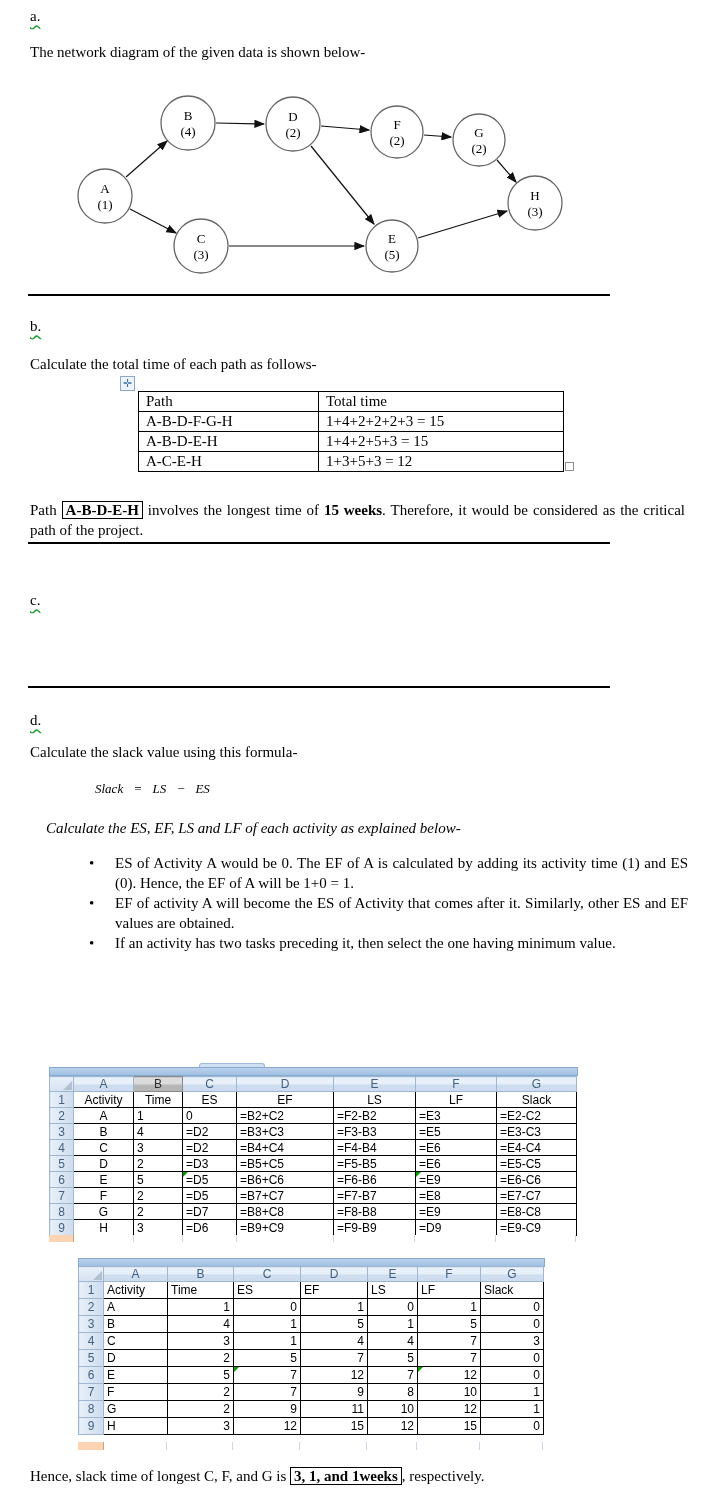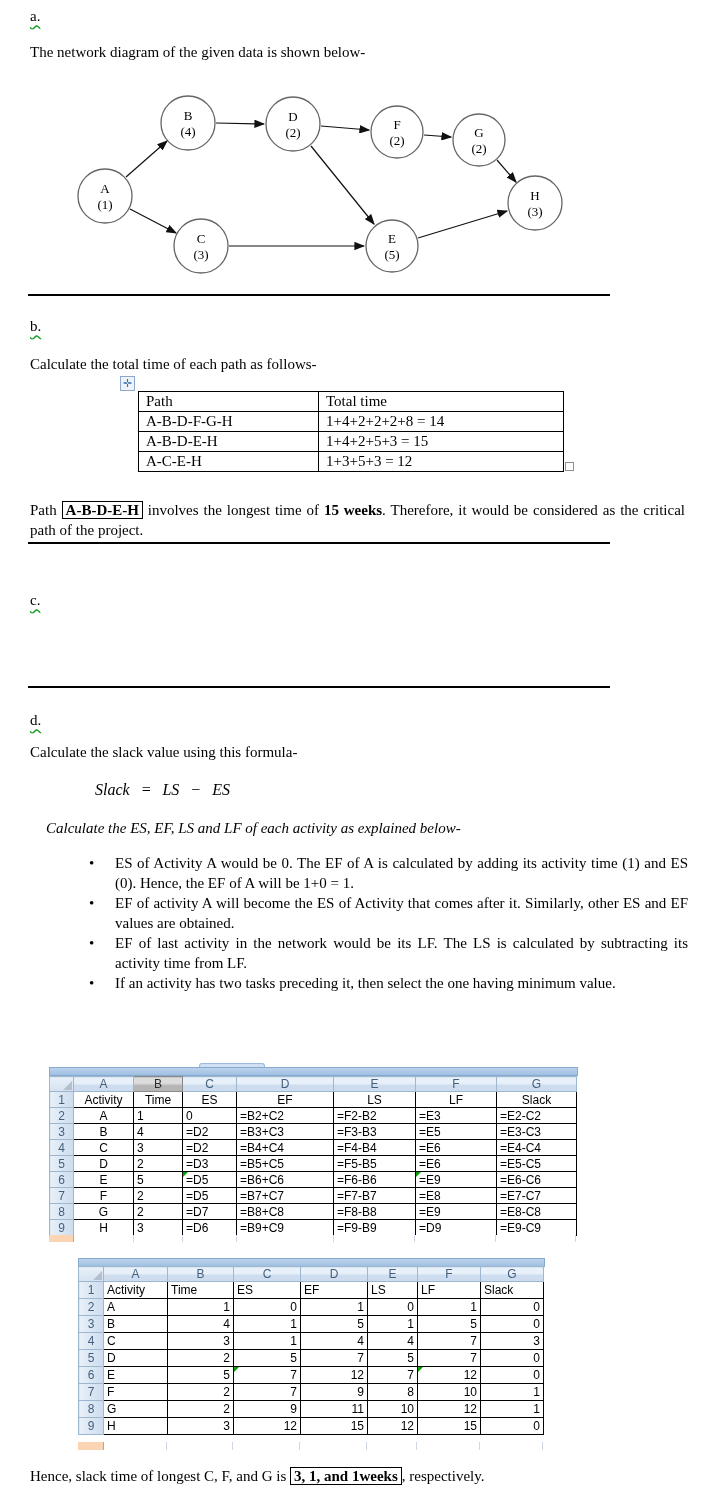--- a/index.html
+++ b/index.html
@@ -15,21 +15,21 @@
   .b{font-weight:bold;}
 
   
   .wtab{border-collapse:collapse;table-layout:fixed;}
   .wtab td{border:1px solid #000;font-size:15px;height:19px;padding:0 0 0 7px;vertical-align:middle;}
   .movebox{width:13px;height:13px;border:1px solid #8aa9cc;background:#eef3fa;color:#3a6ea5;
            font-size:11px;line-height:13px;text-align:center;font-family:"DejaVu Sans",sans-serif;}
   .rszbox{width:7px;height:7px;border:1px solid #8f8f8f;background:#fff;}
 
   
-  .formula{font-style:italic;font-size:16px;word-spacing:7px;}
+  .formula{font-style:italic;font-size:13px;word-spacing:7px;}
 
   
   ul.blt{margin:0;padding:0;list-style:none;width:573px;}
   ul.blt li{position:relative;font-size:15px;line-height:20px;text-align:justify;}
   ul.blt li::before{content:"\2022";position:absolute;left:-26px;top:0;}
 
   
   .xl{font-family:"Liberation Sans","DejaVu Sans",sans-serif;}
   .xbar{background:linear-gradient(#bcd2ec,#9fc0e2);border:1px solid #86a9cf;height:7px;}
   .xtabtab{background:#cfe0f3;border:1px solid #9bbcdf;border-bottom:none;height:6px;border-radius:3px 3px 0 0;}
@@ -118,21 +118,21 @@
         <col style="width:180px">
         <col style="width:245px">
       </colgroup>
     <tbody>
         <tr>
       <td>Path</td>
       <td>Total time</td>
     </tr>
     <tr>
       <td>A-B-D-F-G-H</td>
-      <td>1+4+2+2+2+8 = 14</td>
+      <td>1+4+2+2+2+3 = 15</td>
     </tr>
     <tr>
       <td>A-B-D-E-H</td>
       <td>1+4+2+5+3 = 15</td>
     </tr>
     <tr>
       <td>A-C-E-H</td>
       <td>1+3+5+3 = 12</td>
     </tr>
   </tbody>
@@ -150,21 +150,20 @@
   <div class="abs rule" style="left:28px;top:686px;width:582px;"></div>
 
   <div class="abs seclab" style="left:30px;top:712px;">d.</div>
   <div class="abs txt" style="left:30px;top:742px;width:660px;">Calculate the slack value using this formula-</div>
   <div class="abs formula" style="left:95px;top:781px;">Slack = LS − ES</div>
   <div class="abs txt" style="left:46px;top:818px;width:660px;font-style:italic;">Calculate the ES, EF, LS and LF of each activity as explained below-</div>
 
   <ul class="blt abs" style="left:115px;top:853px;">
     <li>ES of Activity A would be 0. The EF of A is calculated by adding its activity time (1) and ES (0). Hence, the EF of A will be 1+0 = 1.</li>
     <li>EF of activity A will become the ES of Activity that comes after it. Similarly, other ES and EF values are obtained.</li>
-    <li>EF of last activity in the network would be its LF. The LS is calculated by subtracting its activity time from LF.</li>
     <li>If an activity has two tasks preceding it, then select the one having minimum value.</li>
   </ul>
 
   <div class="abs xl" style="left:49px;top:1063px;width:529px;">
     <div class="xtabtab abs" style="left:150px;top:0;width:64px;"></div>
     <div class="xbar abs" style="left:0;top:4px;width:527px;"></div>
     <table class="xgrid abs" style="left:0;top:13px;width:527px;">
       <colgroup>
           <col style="width:24px">
           <col style="width:60px">

